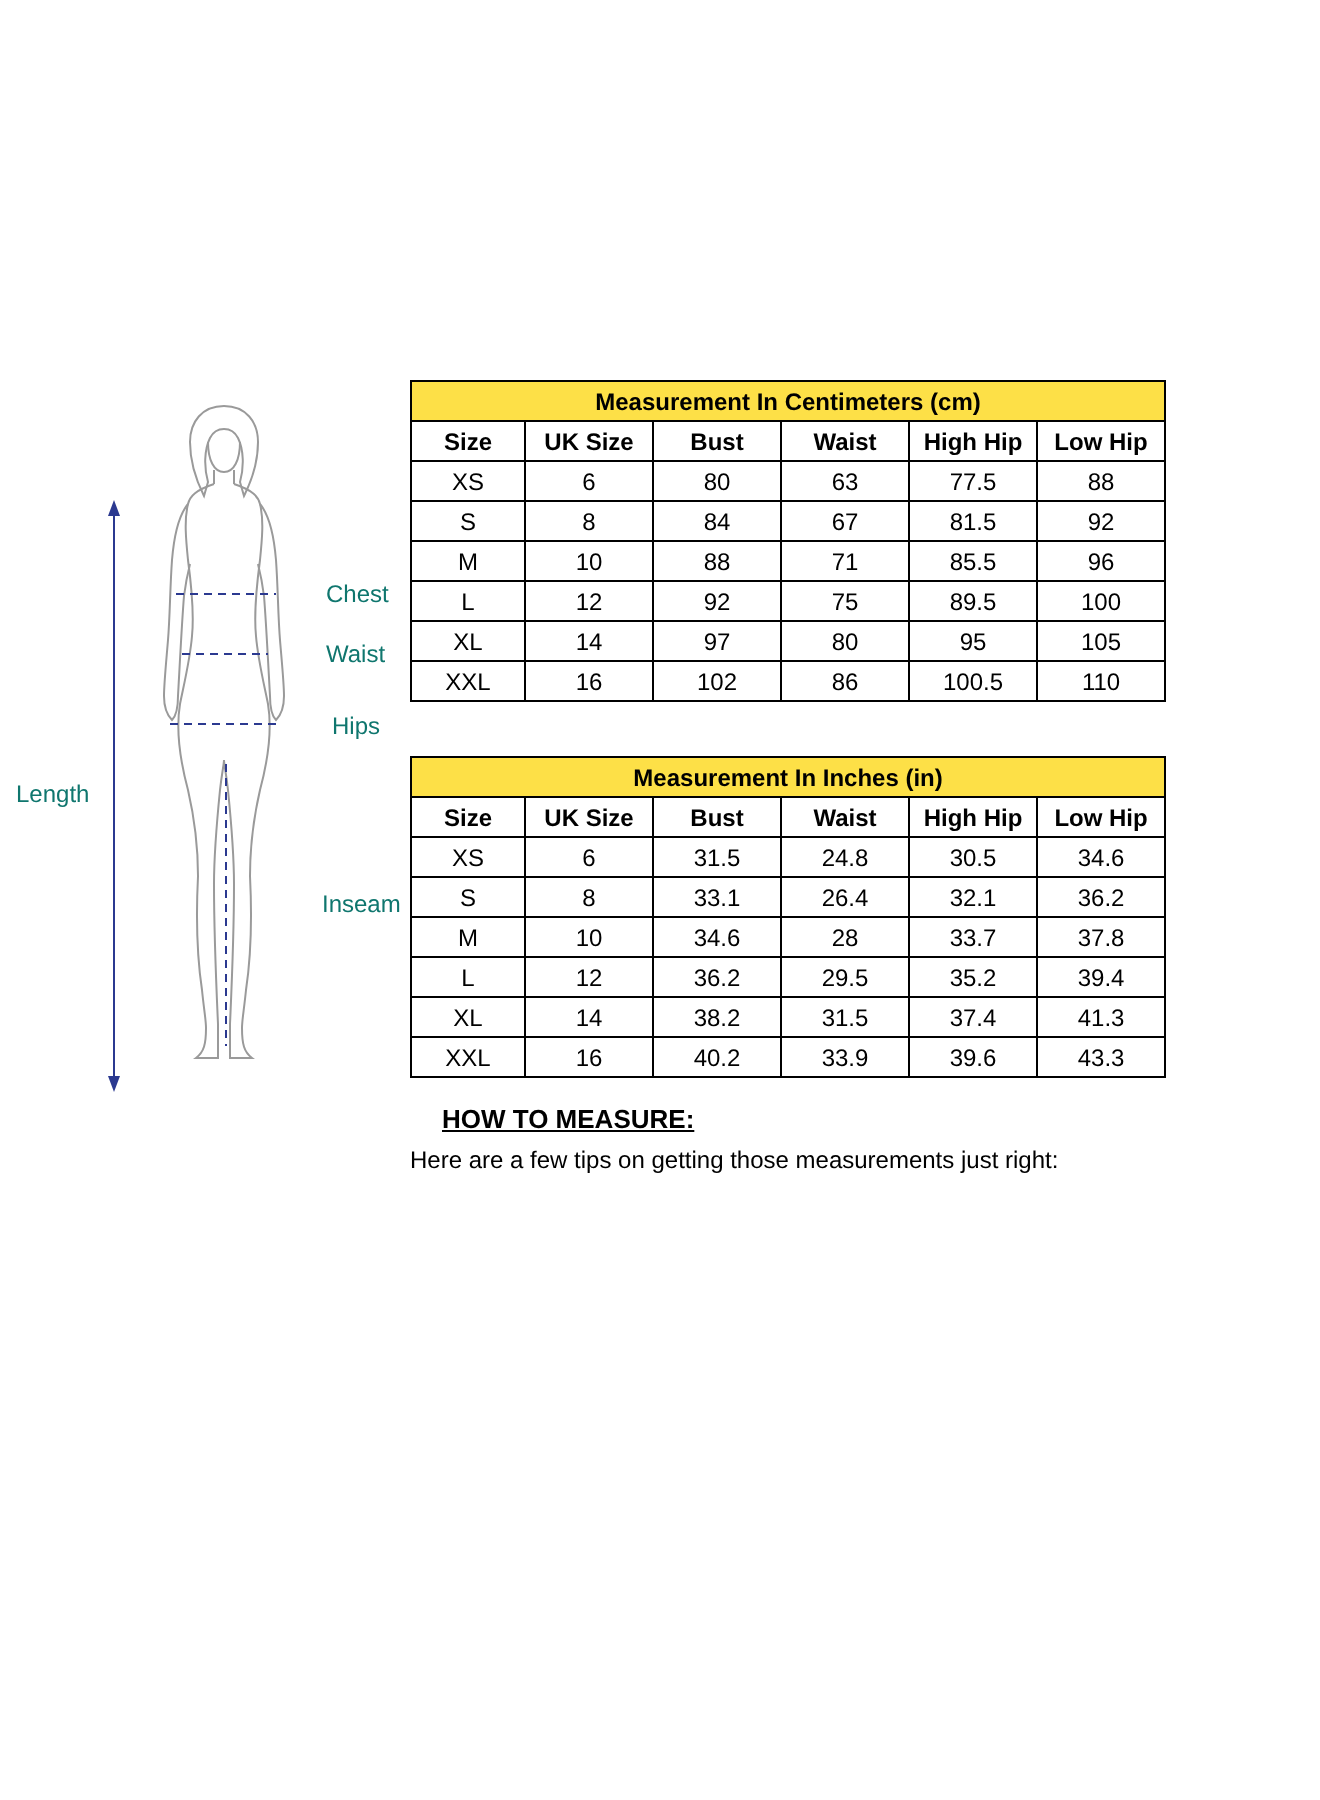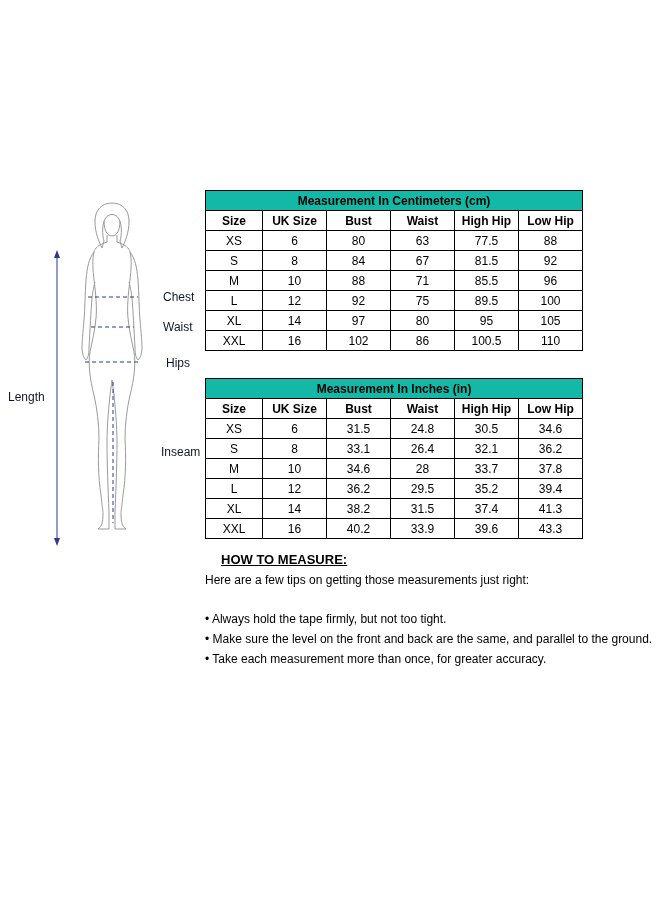--- a/index.html
+++ b/index.html
@@ -2,38 +2,38 @@
 <html><head>
 <meta charset="utf-8">
 <style>
   html,body { margin:0; padding:0; background:#fff; }
   .page {
     position:relative; width:660px; height:900px; background:#fff;
     font-family:"Liberation Sans", sans-serif; color:#000; overflow:hidden;
     margin:0 auto;
   }
   .figure-svg { position:absolute; left:50px; top:190px; }
-  .fig-label { position:absolute; font-size:12px; color:#0f172a; }
+  .fig-label { position:absolute; font-size:12px; color:#0f766e; }
   #lbl-chest  { left:163px; top:290px; }
   #lbl-waist  { left:163px; top:320px; }
   #lbl-hips   { left:166px; top:356px; }
   #lbl-length { left:8px;  top:390px;text-align:right; }
   #lbl-inseam { left:161px; top:445px;text-align:center; }
 
   .size-table {
     position:absolute; left:205px; width:377px;
     border-collapse:collapse; table-layout:fixed; font-size:12px;
   }
   #table-cm { top:190px; }
   #table-in { top:378px; }
   .size-table th, .size-table td {
     border:1px solid #000; text-align:center; height:19px; padding:0 2px;
     overflow:hidden; white-space:nowrap;
   }
-  .size-table .t-title { background:#14b8a6; font-weight:bold; font-size:12px; }
+  .size-table .t-title { background:#fde047; font-weight:bold; font-size:12px; }
   .size-table thead th { font-weight:bold; }
   .size-table tbody td { font-weight:normal; }
 
   .howto { position:absolute; left:205px; top:552px; width:455px; }
   .howto h2 { font-size:13px; margin:0 0 6px 16px; text-decoration:underline; }
   .howto p  { font-size:12px; margin:4px 0 24px 0; }
   .howto ul { list-style:none; margin:0; padding:0; font-size:12px; }
   .howto li { margin:0 0 4px 0; line-height:16px; }
   .howto li::before { content:"• "; }
 </style>
@@ -218,20 +218,15 @@
           <td>33.9</td>
           <td>39.6</td>
           <td>43.3</td>
         </tr>
       </tbody>
   </table>
 
   <div class="howto">
     <h2>HOW TO MEASURE:</h2>
     <p>Here are a few tips on getting those measurements just right:</p>
-    <ul>
-        <li>Always hold the tape firmly, but not too tight.</li>
-        <li>Make sure the level on the front and back are the same, and parallel to the ground.</li>
-        <li>Take each measurement more than once, for greater accuracy.</li>
-      </ul>
   </div>
 
 </div>
 
 </body></html>

